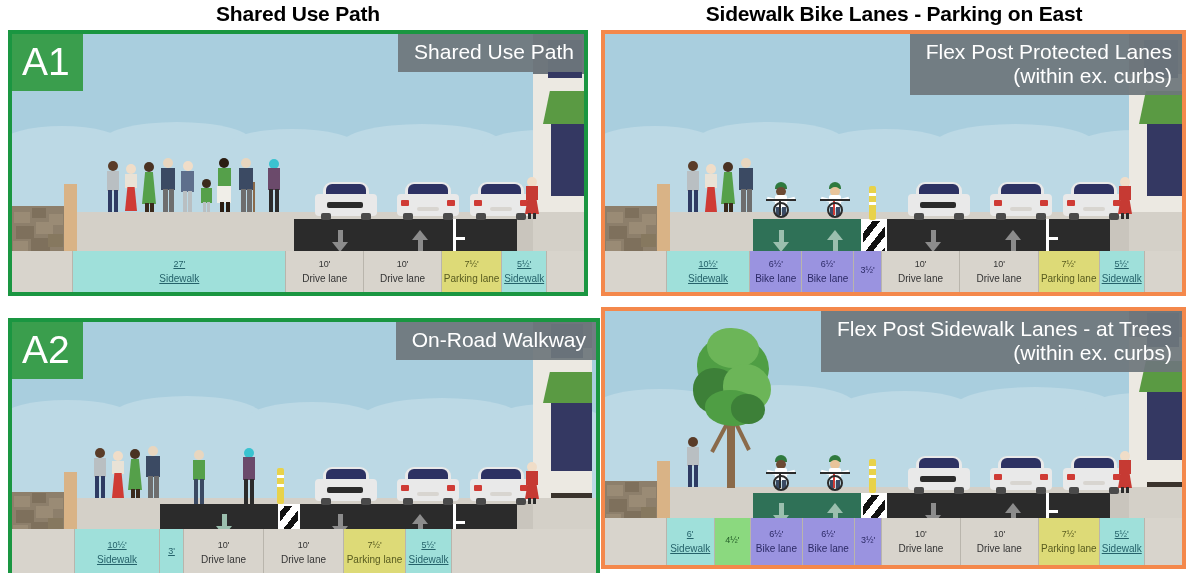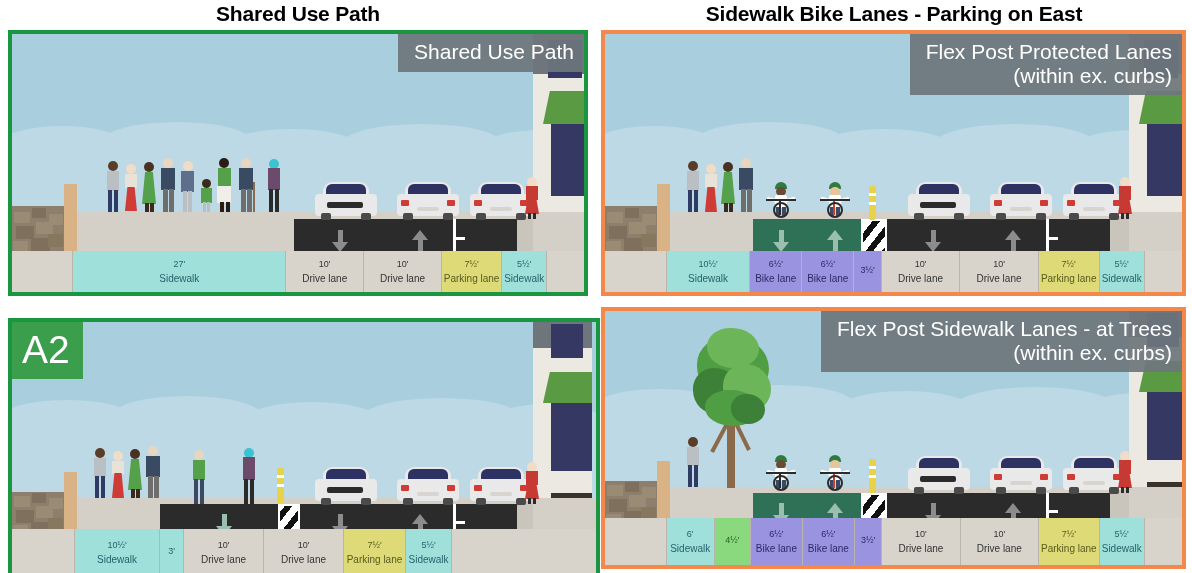--- a/index.html
+++ b/index.html
@@ -121,21 +121,21 @@
   .seg {
     position:relative; display:flex; flex-direction:column;
     align-items:center; justify-content:center; gap:4px;
     border-right:1px solid #b9b5ac; height:100%; overflow:hidden;
   }
   .seg:last-child { border-right:none; }
   .seg .val { font-size:9px; color:#2f4f55; white-space:nowrap; }
   .seg .nm  { font-size:10px; color:#2f4f55; white-space:nowrap; }
   .seg.pad  { border-right:none; }
   .seg.teal { background:#9fe0da; }
-  .seg.teal .val,.seg.teal .nm { color:#25626a; }
+  .seg.teal .val,.seg.teal .nm { color:#25626a;text-decoration:underline; }
   .seg.gray { background:#d8d4cc; }
   .seg.gray .val,.seg.gray .nm { color:#333; }
   .seg.yellow { background:#ddda77; }
   .seg.yellow .val,.seg.yellow .nm { color:#585b1f; }
   .seg.purple { background:#9a93e0; }
   .seg.purple .val,.seg.purple .nm { color:#2c2a66; }
   .seg.green  { background:#8bd97f; }
   .seg.green .val,.seg.green .nm { color:#25602a; }
   .seg.none   { background:#d8d4cc; }
 </style>
@@ -279,20 +279,21 @@
           <div class="leg" style="left:8px;top:30px;width:4px;height:23px;background:#2b2b2b;"></div>
         </div>
         <div class="person" style="left:513px;top:143px;width:14px;height:42px;">
           <div class="head" style="left:2px;top:0;width:10px;height:10px;background:#f0ddc8;"></div>
           <div class="body" style="left:1px;top:9px;width:12px;height:14px;background:#c63a33;"></div>
           <div class="leg" style="left:0;top:22px;width:14px;height:15px;background:#c63a33;clip-path:polygon(18% 0,82% 0,100% 100%,0 100%);"></div>
           <div class="leg" style="left:3px;top:36px;width:3px;height:6px;background:#2b2b2b;"></div>
           <div class="leg" style="left:8px;top:36px;width:3px;height:6px;background:#2b2b2b;"></div>
         </div>
 
+        <div class="badge">A1</div>
         <div class="caption">Shared Use Path</div>
       </div>
 
       <div class="dimbar" style="height:41px;">
         <div class="seg none" style="width:63px">
             <span class="val"></span>
             <span class="nm"></span>
           </div>
         <div class="seg teal" style="width:219px">
             <span class="val">27'</span>
@@ -444,20 +445,21 @@
         </div>
         <div class="person" style="left:513px;top:140px;width:14px;height:42px;">
           <div class="head" style="left:2px;top:0;width:10px;height:10px;background:#f0ddc8;"></div>
           <div class="body" style="left:1px;top:9px;width:12px;height:14px;background:#c63a33;"></div>
           <div class="leg" style="left:0;top:22px;width:14px;height:15px;background:#c63a33;clip-path:polygon(18% 0,82% 0,100% 100%,0 100%);"></div>
           <div class="leg" style="left:3px;top:36px;width:3px;height:6px;background:#2b2b2b;"></div>
           <div class="leg" style="left:8px;top:36px;width:3px;height:6px;background:#2b2b2b;"></div>
         </div>
 
         <div class="badge">A2</div>
+        <div class="caption">On-Road Walkway</div>
       </div>
 
       <div class="dimbar" style="height:47px;">
         <div class="seg none" style="width:63px">
             <span class="val"></span>
             <span class="nm"></span>
           </div>
         <div class="seg teal" style="width:85px">
             <span class="val">10½'</span>
             <span class="nm">Sidewalk</span>

